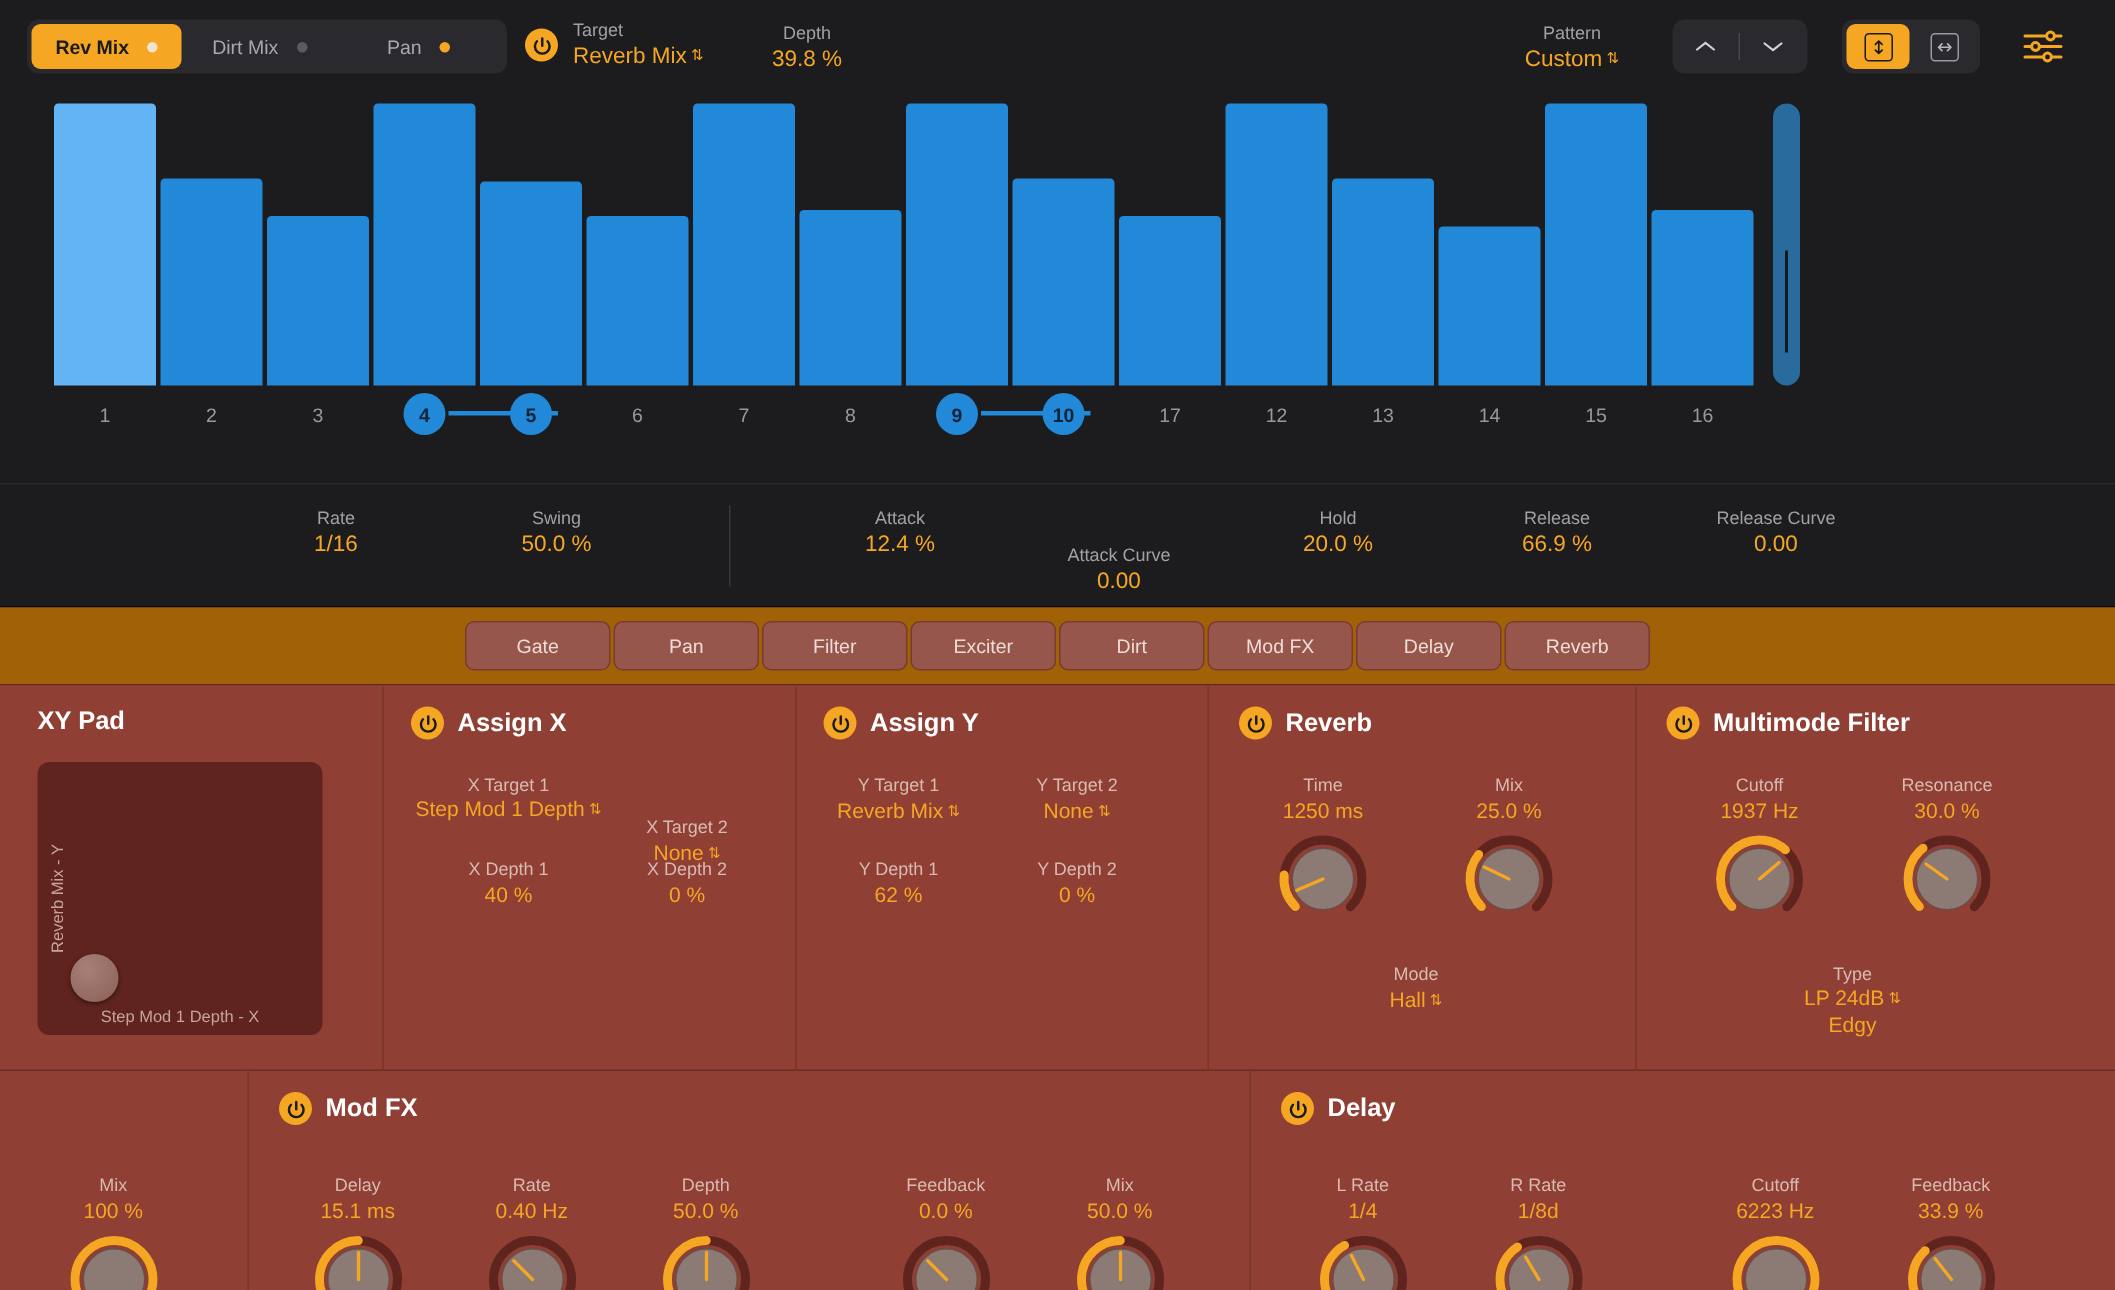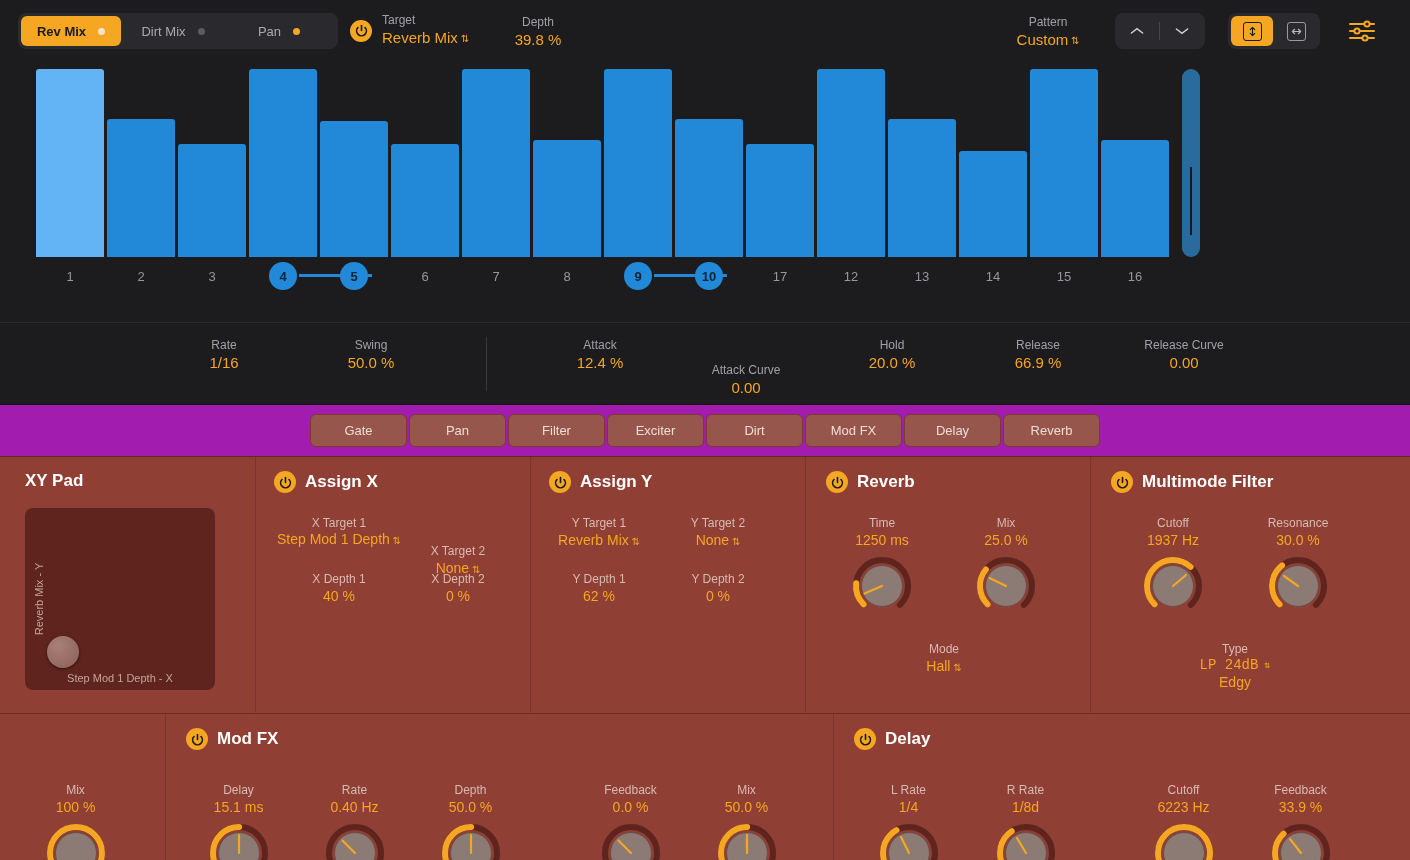--- a/index.html
+++ b/index.html
@@ -127,21 +127,21 @@
   }
   .vdiv { position: absolute; top: 14px; width: 1px; height: 54px; background: #37373c; }
 
   
   .red-zone {
     position: absolute; left: 0; top: 405px; width: 1410px; height: 455px;
     background: #8a3a30;
   }
   .tabstrip {
     position: absolute; left: 0; top: 0; width: 1410px; height: 52px;
-    background: #a21caf;
+    background: #a16207;
     display: flex; align-items: center; justify-content: center;
     border-bottom: 1px solid #5e2a23;
   }
   .tabs-wrap { display: flex; gap: 2px; }
   .tab {
     width: 97px; height: 33px; border-radius: 6px;
     background: #96564c; border: 1px solid #7a3a31;
     display: flex; align-items: center; justify-content: center;
     font-size: 13px; color: #f0dcd7; cursor: pointer; user-select: none;
   }
@@ -508,21 +508,21 @@
             <svg width="62" height="62" viewBox="0 0 62 62">
               <circle cx="31" cy="31" r="26" fill="none" stroke="#5e241d" stroke-width="6" stroke-linecap="round" stroke-dasharray="122.5 163.4" transform="rotate(135 31 31)"></circle>
               <circle cx="31" cy="31" r="26" fill="none" stroke="#f5a623" stroke-width="6" stroke-linecap="round" stroke-dasharray="44 163.4" transform="rotate(135 31 31)"></circle>
               <circle cx="31" cy="31" r="20.5" fill="#8c7a75" stroke="#6d4d45" stroke-width="1"></circle>
               <line x1="31" y1="31" x2="17" y2="21" stroke="#f5a623" stroke-width="2.2" stroke-linecap="round"></line>
             </svg>
           </div>
         </div>
         <div class="knob-unit" style="left:69px; top:184px; width:150px;">
           <div class="lbl">Type</div>
-          <div class="val" style="line-height:17px;font-family:Liberation Mono, monospace;"><span>LP 24dB</span><span class="sel-arrow"> ⇅</span></div>
+          <div class="val" style="line-height:17px;"><span>LP 24dB</span><span class="sel-arrow"> ⇅</span></div>
           <div class="val" style="line-height:17px;">Edgy</div>
         </div>
       </div>
     </div>
 
     <div class="bot-zone">
 
       <div class="bot-panel" style="left:0px; width:165px;">
         <div class="knob-unit" style="left:8px; top:68px; width:135px;">
           <div class="lbl">Mix</div>

